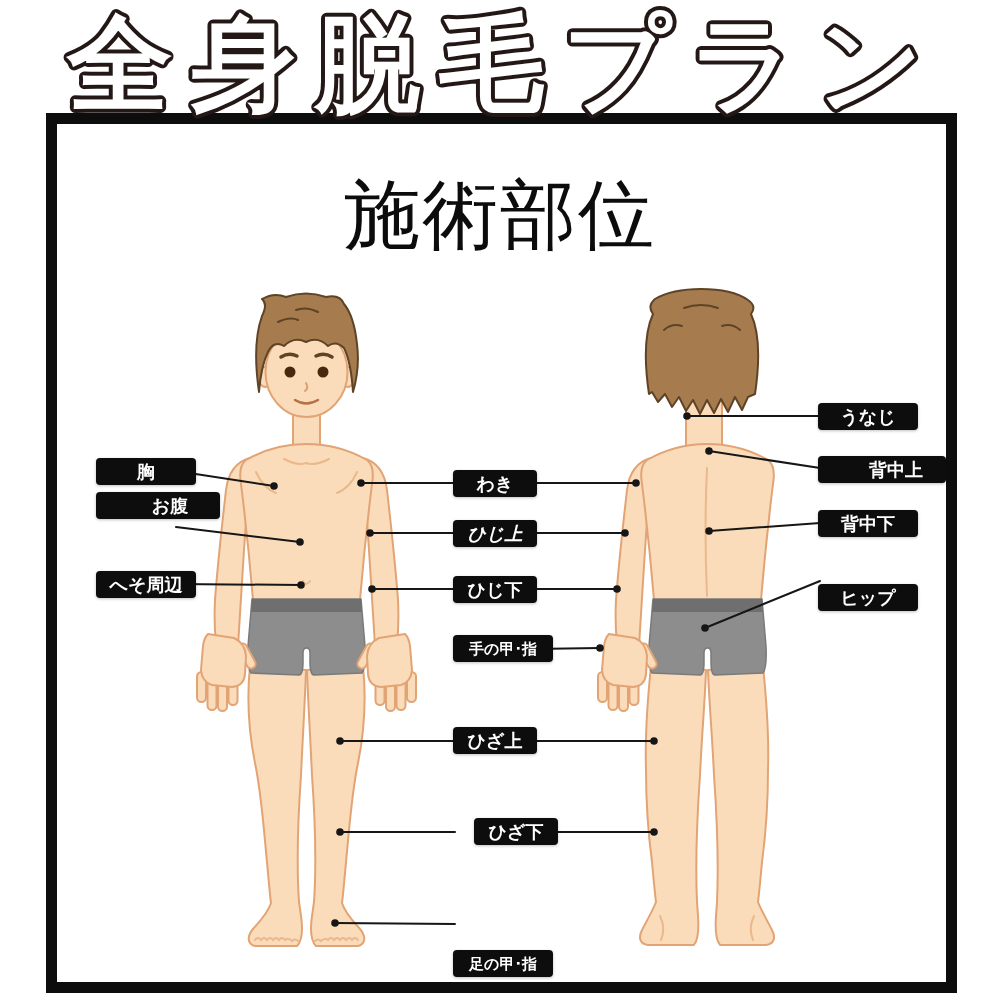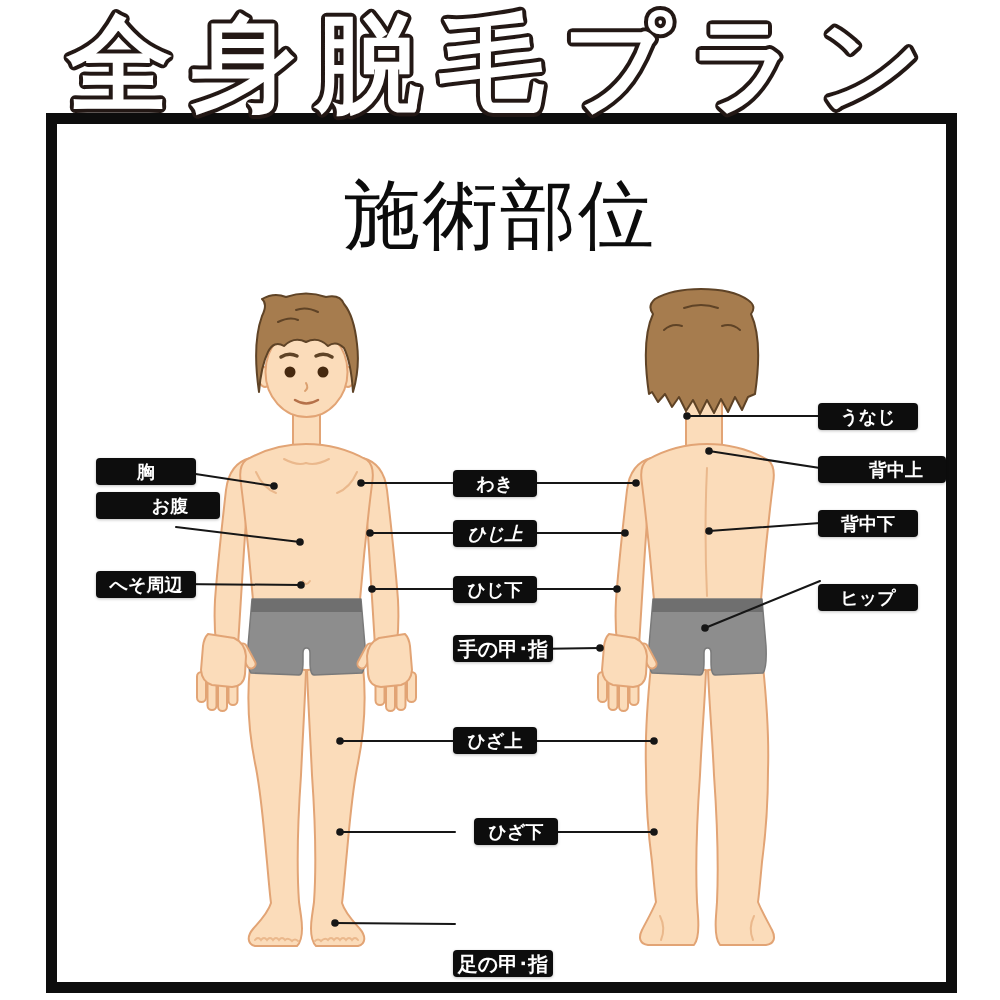--- a/index.html
+++ b/index.html
@@ -27,21 +27,21 @@
     stroke:var(--title-outline,#231815);stroke-width:8px;
     paint-order:stroke;stroke-linejoin:round;
   }
   .label{
     position:absolute;height:27px;border-radius:4px;
     background:var(--label-bg,#0d0d0d);color:var(--label-text,#ffffff);
     display:flex;align-items:center;justify-content:center;
     font-size:18px;font-weight:bold;line-height:1;z-index:4;
     box-shadow:0 1px 3px rgba(0,0,0,0.25);
   }
-  .label.small{font-size:20px;}
+  .label.small{font-size:15px;}
   .w82{width:100px}.w84{width:84px}
   
   .skin{fill:var(--skin,#fbdcba);stroke:var(--skin-outline,#e2a475);stroke-width:2;stroke-linejoin:round;}
   .hair{fill:var(--hair,#a67c4e);stroke:var(--hair-outline,#5f4326);stroke-width:2;stroke-linejoin:round;}
   .strand{fill:none;stroke:var(--hair-outline,#5f4326);stroke-width:2;stroke-linecap:round;}
   .shorts-main{fill:var(--shorts,#8d8d8d);stroke:var(--shorts-outline,#7a7a7a);stroke-width:1.5;stroke-linejoin:round;}
   .band{fill:var(--waistband,#6f6f6f);stroke:none;}
   .detail{fill:none;stroke:#eab88c;stroke-width:2;stroke-linecap:round;}
   .brow{fill:none;stroke:var(--hair-outline,#5f4326);stroke-width:3.5;stroke-linecap:round;}
   .eye{fill:#46290f;stroke:none;}

